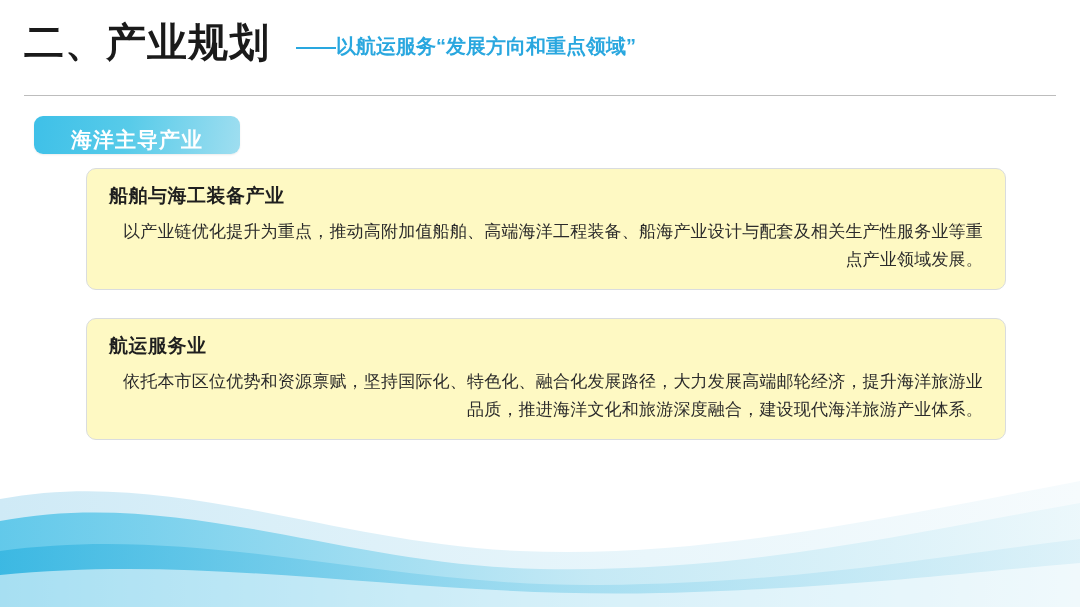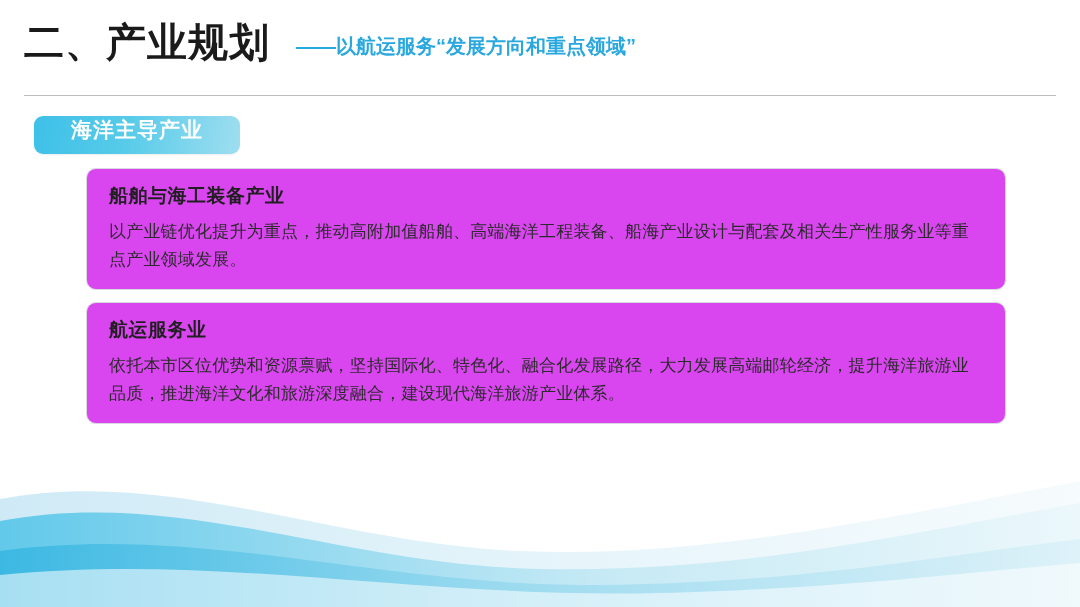--- a/index.html
+++ b/index.html
@@ -66,58 +66,59 @@
   
   .pill {
     position: absolute;
     left: 34px;
     top: 116px;
     width: 206px;
     height: 38px;
     border-radius: 9px;
     background: linear-gradient(100deg, #3ec0e8 0%, #57cbe9 45%, #9fdef0 100%);
     display: flex;
-    align-items: flex-start;
+    align-items: flex-end;
     justify-content: center;
     box-shadow: 0 1px 2px rgba(0,0,0,0.08);
   }
   .pill span {
     font-size: 21px;
     font-weight: bold;
     color: #ffffff;
     letter-spacing: 1px;
   }
 
   
   .cards {
     position: absolute;
     left: 86px;
     top: 168px;
     width: 920px;
   }
   .card {
     border: 1px solid #d9dcdf;
     border-radius: 10px;
-    background: #d946ef;
+    background: #fef9c3;
     padding: 14px 22px 16px 22px;
-    margin-bottom: 12px;
+    margin-bottom: 28px;
     box-sizing: border-box;
   }
   .card-title {
     font-size: 19px;
     font-weight: bold;
     color: #1f1f1f;
     margin-bottom: 9px;
     letter-spacing: 0.5px;
   }
   .card-body {
     font-size: 17px;
     color: #2b2b2b;
     line-height: 1.62;
     letter-spacing: 0.2px;
+    text-align: right;
   }
 
   
   .waves {
     position: absolute;
     left: 0;
     bottom: 0;
     width: 1080px;
     height: 160px;
   }

